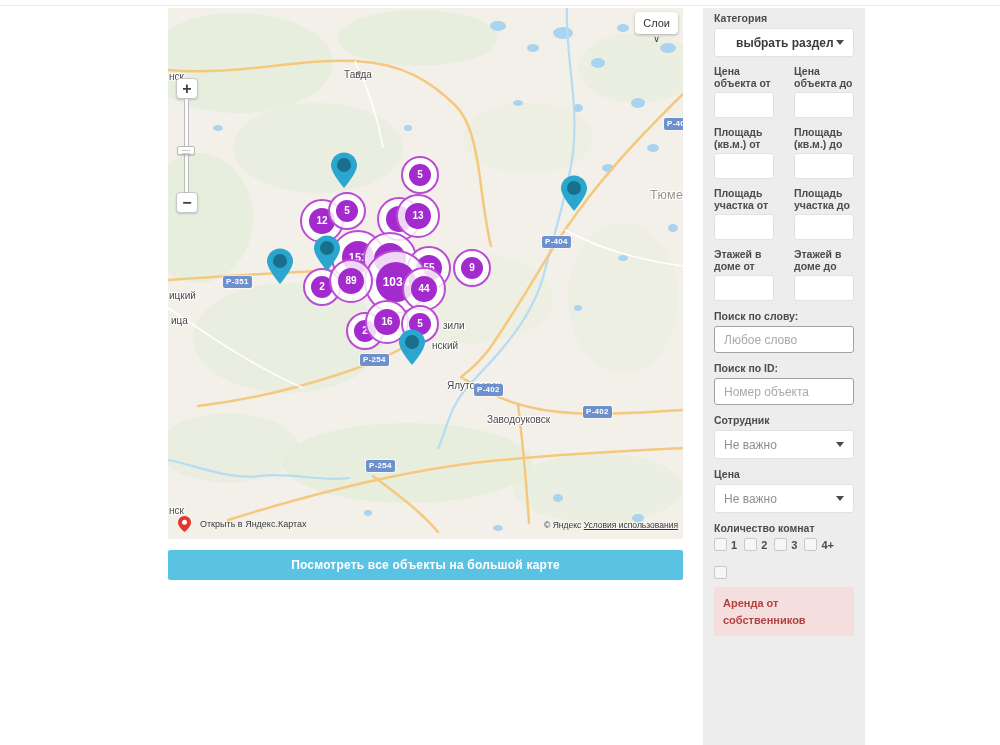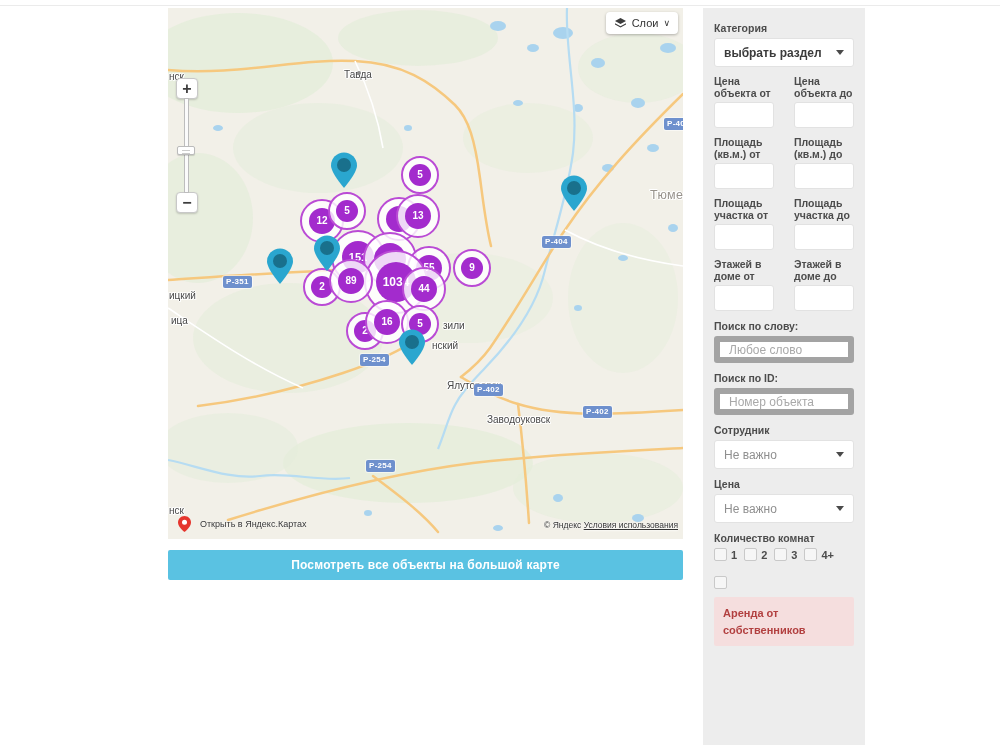--- a/index.html
+++ b/index.html
@@ -55,21 +55,21 @@
   }
   .zhandle{
     position:absolute;left:-8px;top:47px;width:18px;height:9px;box-sizing:border-box;
     background:#fff;border:1px solid #bbb;border-radius:2px;box-shadow:0 1px 1px rgba(0,0,0,.15);cursor:grab;
   }
   .zhandle:after{content:"";position:absolute;left:4px;right:4px;top:3px;border-top:1px solid #ccc;border-bottom:1px solid #ccc;height:2px;}
 
   .layers-btn{
     position:absolute;right:5px;top:4px;height:22px;background:#fff;border-radius:4px;
     box-shadow:0 1px 3px rgba(0,0,0,.28);display:flex;align-items:center;gap:5px;
-    padding:0 8px;font-size:11px;color:#333;cursor:pointer;
+    padding:0 8px;font-size:11px;color:#333;cursor:pointer;flex-direction:column;
   }
   .chev{font-size:9px;color:#333;}
 
   .open-yandex{
     position:absolute;left:10px;bottom:7px;display:flex;align-items:center;gap:9px;
     font-size:9px;color:#363636;text-decoration:none;cursor:pointer;
     text-shadow:0 0 2px #fff;
   }
   .map-copy{
     position:absolute;right:5px;bottom:9px;font-size:8.5px;color:#333;
@@ -79,41 +79,41 @@
 
   .bigmap-btn{
     position:absolute;left:168px;top:550px;width:515px;height:30px;
     background:#5ac2e2;border:none;border-radius:2px;color:#fff;
     font-weight:bold;font-size:12px;font-family:inherit;cursor:pointer;letter-spacing:.2px;
   }
 
   
   .sidebar{
     position:absolute;left:703px;top:8px;width:162px;height:737px;
-    background:#ededed;box-sizing:border-box;padding:14px 11px;overflow:hidden;
+    background:#ededed;box-sizing:border-box;padding:4px 11px;overflow:hidden;
   }
   .flabel{display:block;font-size:10.5px;line-height:12px;font-weight:bold;color:#4c4c4c;margin:0 0 4px 0;}
   .fgroup{margin-top:9px;}
   .fgroup:first-child{margin-top:0;}
   .select{
     height:27px;background:#fff;border:1px solid #e2e2e2;border-radius:3px;
     display:flex;align-items:center;justify-content:space-between;padding:0 9px;cursor:pointer;
   }
   .sel-val{font-size:12px;color:#8f8f8f;}
-  .sel-val.bold{font-weight:bold;color:#3b3b3b;}
+  .sel-val.bold{font-weight:bold;color:#3b3b3b;margin-left:12px;}
   .caret{width:0;height:0;border-left:4px solid transparent;border-right:4px solid transparent;border-top:5px solid #4a4a4a;}
   .pair-row{display:flex;justify-content:space-between;margin-top:9px;}
   .pfield{width:60px;}
   .pfield label{display:block;font-size:10.5px;line-height:11.5px;font-weight:bold;color:#4c4c4c;margin-bottom:3px;}
   .pinput{
     width:100%;height:26px;box-sizing:border-box;background:#fff;border:1px solid #e2e2e2;
     border-radius:3px;font-size:12px;padding:0 5px;font-family:inherit;color:#555;
   }
   .tinput{
-    width:100%;height:27px;box-sizing:border-box;background:#fff;border:6px solid #a3a3a3;
+    width:100%;height:27px;box-sizing:border-box;background:#fff;border:1px solid #a3a3a3;
     border-radius:3px;font-size:12px;padding:0 9px;font-family:inherit;color:#555;
   }
   input::placeholder{color:#a9a9a9;opacity:1;}
   .rooms-row{display:flex;align-items:center;gap:7px;margin-top:3px;}
   .cbwrap{display:flex;align-items:center;gap:4px;cursor:pointer;}
   .cbox{
     width:13px;height:13px;box-sizing:border-box;background:#f6f6f6;
     border:1px solid #c9c9c9;border-radius:2px;display:inline-block;cursor:pointer;
   }
   .cblab{font-size:11px;font-weight:bold;color:#4c4c4c;}

